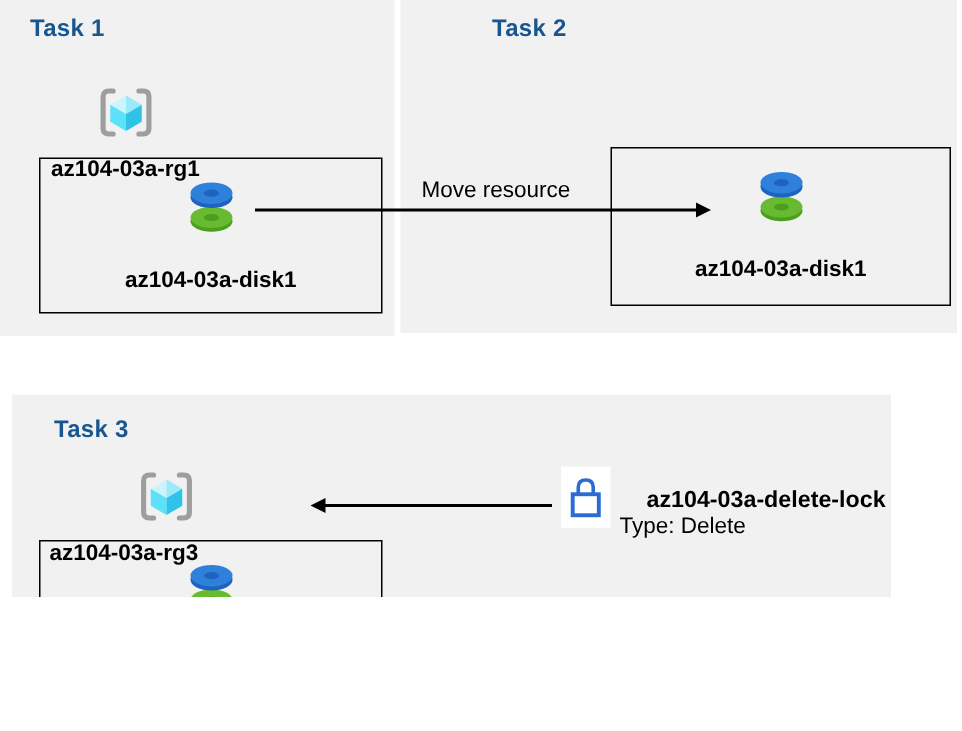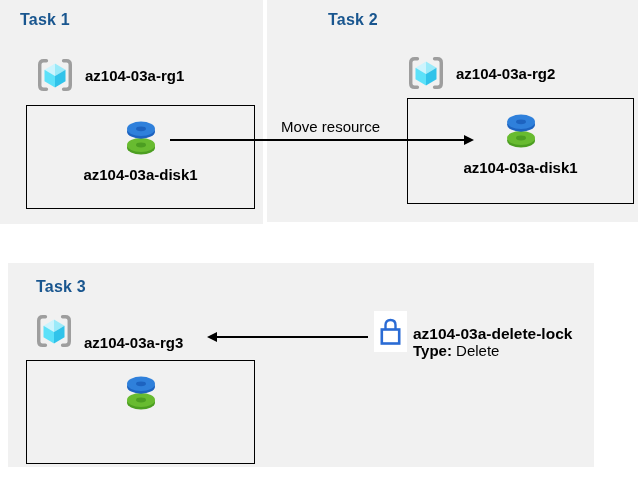--- a/index.html
+++ b/index.html
@@ -1,55 +1,55 @@
 <!DOCTYPE html>
 <html><head>
 <meta charset="utf-8">
 <style>
   html,body{margin:0;padding:0;background:#ffffff;}
   .stage{
-    position:relative;width:641px;height:467px;background:#ffffff;overflow:hidden;
+    position:relative;width:641px;height:398px;background:#ffffff;overflow:hidden;
     font-family:"Liberation Sans",sans-serif;color:#000;
   }
   .panel{position:absolute;background:#f1f1f1;}
   .panel1{left:0;top:0;width:263px;height:224px;}
   .panel2{left:267px;top:0;width:371px;height:222px;}
   .panel3{left:8px;top:263px;width:586px;height:224px;}
   .task-title{
     position:absolute;margin:0;font-size:16px;font-weight:bold;color:#19568f;
     letter-spacing:.2px;
   }
   .title1{left:20px;top:11px;}
   .title2{left:296px;top:11px;margin-left:32px;}
   .title3{left:36px;top:278px;}
-  .rg-row{position:absolute;display:flex;align-items:center;gap:9px;}
+  .rg-row{position:absolute;display:flex;align-items:center;gap:9px;flex-direction:column;}
   .rg1{left:34px;top:55px;}
   .rg2{left:405px;top:53px;}
   .rg3{left:33px;top:311px;align-items:flex-end;}
   .rg-label{font-size:15px;font-weight:bold;white-space:nowrap;}
   .res-box{
     position:absolute;border:1.5px solid #000;box-sizing:border-box;
-    display:flex;flex-direction:column;align-items:center;padding-top:12px;gap:8px;
+    display:flex;flex-direction:column;align-items:center;padding-top:12px;gap:20px;
   }
   .box1{left:26px;top:105px;width:229px;height:104px;}
   .box2{left:407px;top:98px;width:227px;height:106px;}
   .box3{left:26px;top:360px;width:229px;height:104px;}
   .disk-label{font-size:15px;font-weight:bold;white-space:nowrap;}
   .icon{display:inline-block;line-height:0;}
   .arrow-line{position:absolute;height:2px;background:#000;}
   .line-move{left:170px;top:139px;width:294px;}
   .line-lock{left:216px;top:336px;width:152px;}
   .arrow-head{position:absolute;width:0;height:0;border-top:5px solid transparent;border-bottom:5px solid transparent;}
   .head-right{left:464px;top:135px;border-left:10px solid #000;}
   .head-left{left:207px;top:332px;border-right:10px solid #000;}
   .move-label{position:absolute;left:281px;top:118px;font-size:15px;font-weight:normal;white-space:nowrap;}
   .lock-bg{position:absolute;left:374px;top:311px;width:33px;height:41px;background:#ffffff;display:flex;align-items:center;justify-content:center;}
   .lock-text{position:absolute;left:413px;top:325px;font-size:15px;line-height:17px;white-space:nowrap;}
-  .lock-name{font-weight:bold;font-size:15.5px;}
-  .lock-type-label{font-weight:bold;text-align:right;}
+  .lock-name{font-weight:bold;font-size:15.5px;margin-left:18px;}
+  .lock-type-label{font-weight:normal;text-align:right;}
 </style>
 </head>
 <body>
 
 <div class="stage">
 
   <div class="panel panel1"></div>
   <div class="panel panel2"></div>
   <div class="panel panel3"></div>
 
@@ -78,33 +78,20 @@
         <ellipse cx="20" cy="27" rx="14" ry="7" fill="#68bb30"></ellipse>
         <ellipse cx="20" cy="27" rx="5" ry="2.4" fill="#4c9e21"></ellipse>
         <ellipse cx="20" cy="13.5" rx="14" ry="7.2" fill="#1d63c0"></ellipse>
         <ellipse cx="20" cy="10.8" rx="14" ry="7.2" fill="#2f80db"></ellipse>
         <ellipse cx="20" cy="10.8" rx="5" ry="2.4" fill="#1d63c0"></ellipse>
       </svg>
     </span>
     <span class="disk-label">az104-03a-disk1</span>
   </div>
 
-  <div class="rg-row rg2">
-    <span class="icon">
-      <svg width="42" height="40" viewBox="0 0 44 40">
-        <path d="M13,5 L10,5 Q6,5 6,9 L6,31 Q6,35 10,35 L13,35" fill="none" stroke="#9e9e9e" stroke-width="3.6" stroke-linecap="round"></path>
-        <path d="M31,5 L34,5 Q38,5 38,9 L38,31 Q38,35 34,35 L31,35" fill="none" stroke="#9e9e9e" stroke-width="3.6" stroke-linecap="round"></path>
-        <polygon points="22,8 11,14.5 22,21" fill="#cdf4fd"></polygon>
-        <polygon points="22,8 33,14.5 22,21" fill="#9beaf9"></polygon>
-        <polygon points="11,14.5 22,21 22,33 11,26.5" fill="#5ce1f9"></polygon>
-        <polygon points="33,14.5 22,21 22,33 33,26.5" fill="#30c3ea"></polygon>
-      </svg>
-    </span>
-    <span class="rg-label">az104-03a-rg2</span>
-  </div>
 
   <div class="res-box box2">
     <span class="icon">
       <svg width="40" height="40" viewBox="0 0 40 40">
         <ellipse cx="20" cy="29.5" rx="14" ry="7" fill="#4c9e21"></ellipse>
         <ellipse cx="20" cy="27" rx="14" ry="7" fill="#68bb30"></ellipse>
         <ellipse cx="20" cy="27" rx="5" ry="2.4" fill="#4c9e21"></ellipse>
         <ellipse cx="20" cy="13.5" rx="14" ry="7.2" fill="#1d63c0"></ellipse>
         <ellipse cx="20" cy="10.8" rx="14" ry="7.2" fill="#2f80db"></ellipse>
         <ellipse cx="20" cy="10.8" rx="5" ry="2.4" fill="#1d63c0"></ellipse>

